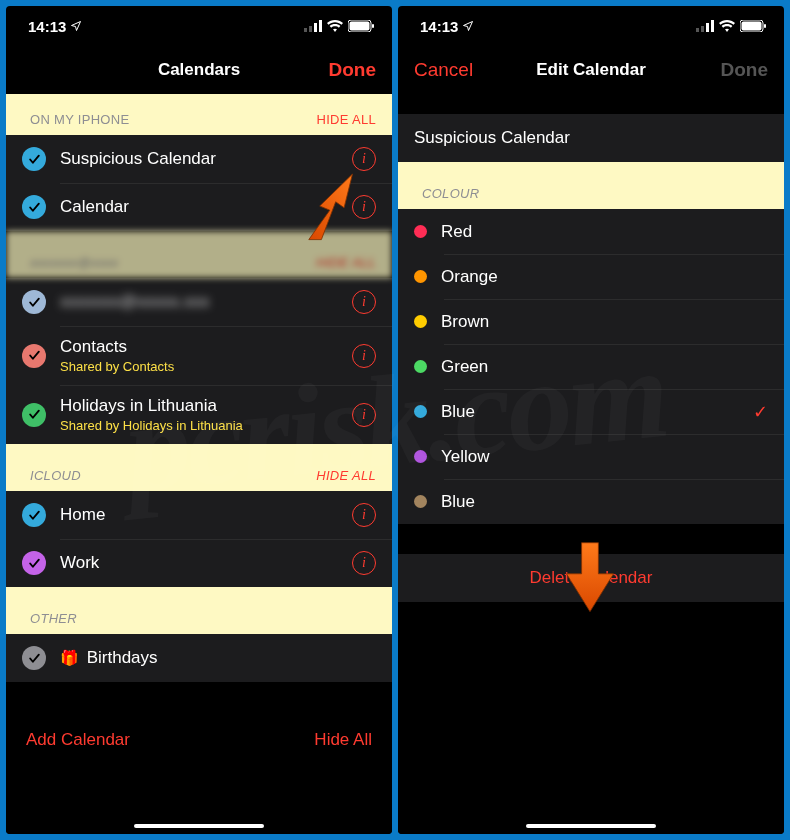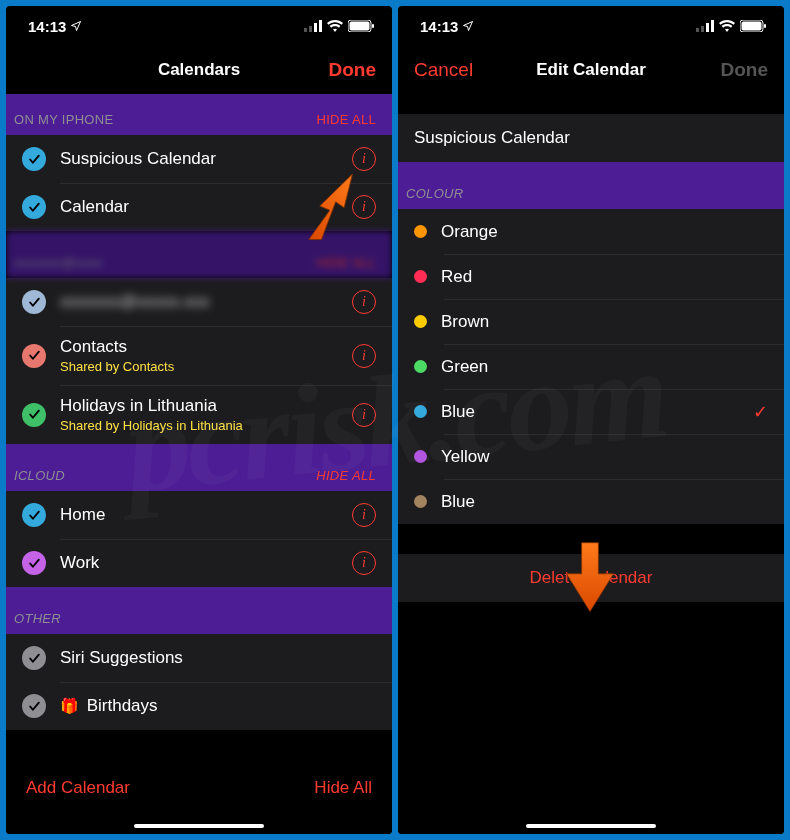--- a/index.html
+++ b/index.html
@@ -65,22 +65,22 @@
   .scroll {
     flex:1;
     overflow: hidden;
     background:#000;
   }
   
   .sect-hdr {
     display:flex;
     justify-content:space-between;
     align-items:flex-end;
-    padding: 18px 16px 8px 8px;
-    background:#4c1d95;
+    padding: 18px 16px 8px 24px;
+    background:#fef9c3;
     color:#8e8e93;
     font-size:13px;
     letter-spacing:0.3px;
   }
   .sect-hdr .hideall { color:#ff3b30; font-size:13px; }
   .sect-hdr.tight { padding-top:24px;font-style:italic; }
   
   .group { background:#1c1c1e; }
   .row {
     display:flex;
@@ -334,30 +334,20 @@
     <div class="sect-hdr tight">
       <span>OTHER</span>
     </div>
     <div class="group" id="grp-other">
         <div class="row">
           <div class="checkdot" style="background: rgb(142, 142, 147);">
             <svg viewBox="0 0 24 24" fill="none" stroke="#000" stroke-width="3.5" stroke-linecap="round" stroke-linejoin="round">
               <polyline points="4 12 9 18 20 5"></polyline>
             </svg>
           </div>
-          <div class="row-body">
-            <div class="row-title">Siri Suggestions</div>
-          </div>
-        </div>
-        <div class="row">
-          <div class="checkdot" style="background: rgb(142, 142, 147);">
-            <svg viewBox="0 0 24 24" fill="none" stroke="#000" stroke-width="3.5" stroke-linecap="round" stroke-linejoin="round">
-              <polyline points="4 12 9 18 20 5"></polyline>
-            </svg>
-          </div>
           <span class="gift-icon" style="filter: hue-rotate(0deg) saturate(3); color: rgb(255, 59, 48);">🎁</span>
           <div class="row-body">
             <div class="row-title">Birthdays</div>
           </div>
         </div>
       </div>
 
     <div class="bottom-actions" style="margin-top:30px;">
       <span>Add Calendar</span>
       <span>Hide All</span>
@@ -411,26 +401,26 @@
   </div>
 
   <div class="scroll">
     <div class="input-row">Suspicious Calendar</div>
 
     <div class="sect-hdr tight">
       <span>COLOUR</span>
     </div>
     <div class="group" id="grp-colours">
         <div class="colour-row">
+          <div class="swatch" style="background: rgb(255, 45, 85);"></div>
+          <div class="colour-name">Red</div>
+        </div>
+        <div class="colour-row">
           <div class="swatch" style="background: rgb(255, 149, 0);"></div>
           <div class="colour-name">Orange</div>
-        </div>
-        <div class="colour-row">
-          <div class="swatch" style="background: rgb(255, 45, 85);"></div>
-          <div class="colour-name">Red</div>
         </div>
         <div class="colour-row">
           <div class="swatch" style="background: rgb(255, 204, 0);"></div>
           <div class="colour-name">Brown</div>
         </div>
         <div class="colour-row">
           <div class="swatch" style="background: rgb(76, 217, 100);"></div>
           <div class="colour-name">Green</div>
         </div>
         <div class="colour-row">

